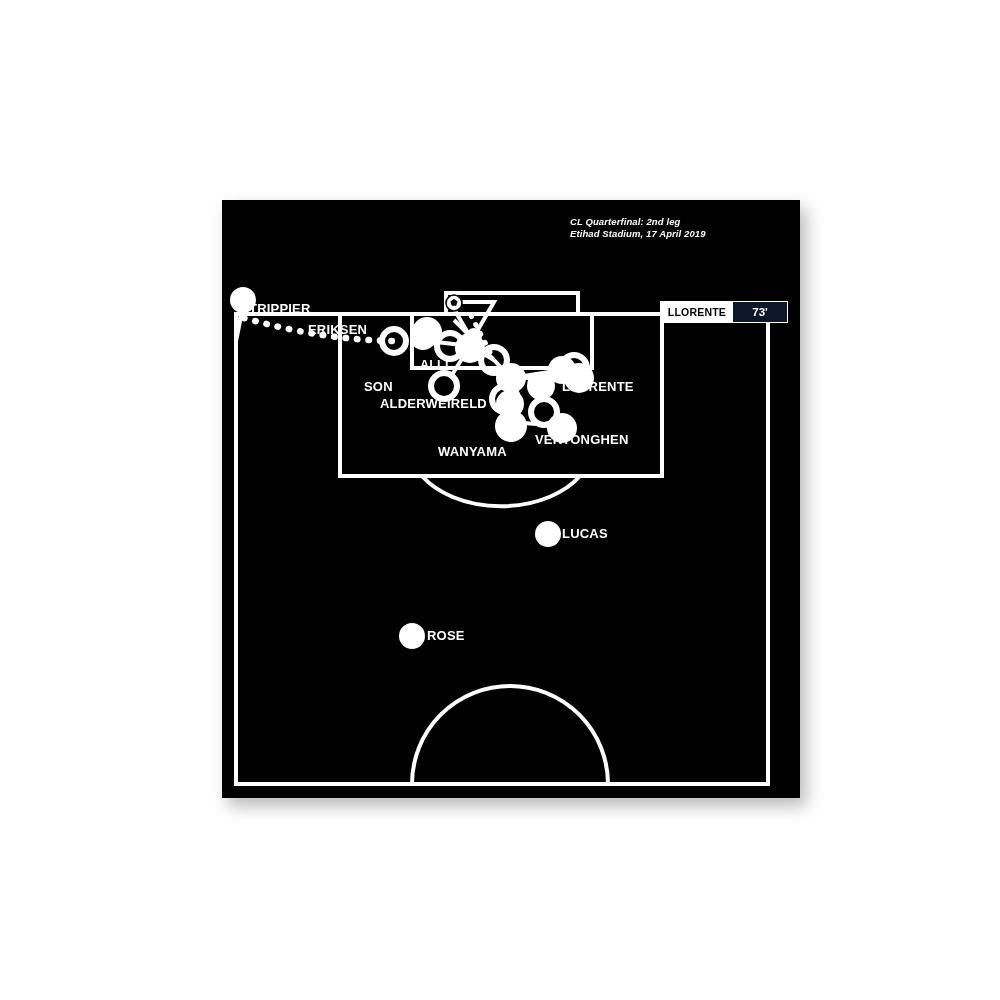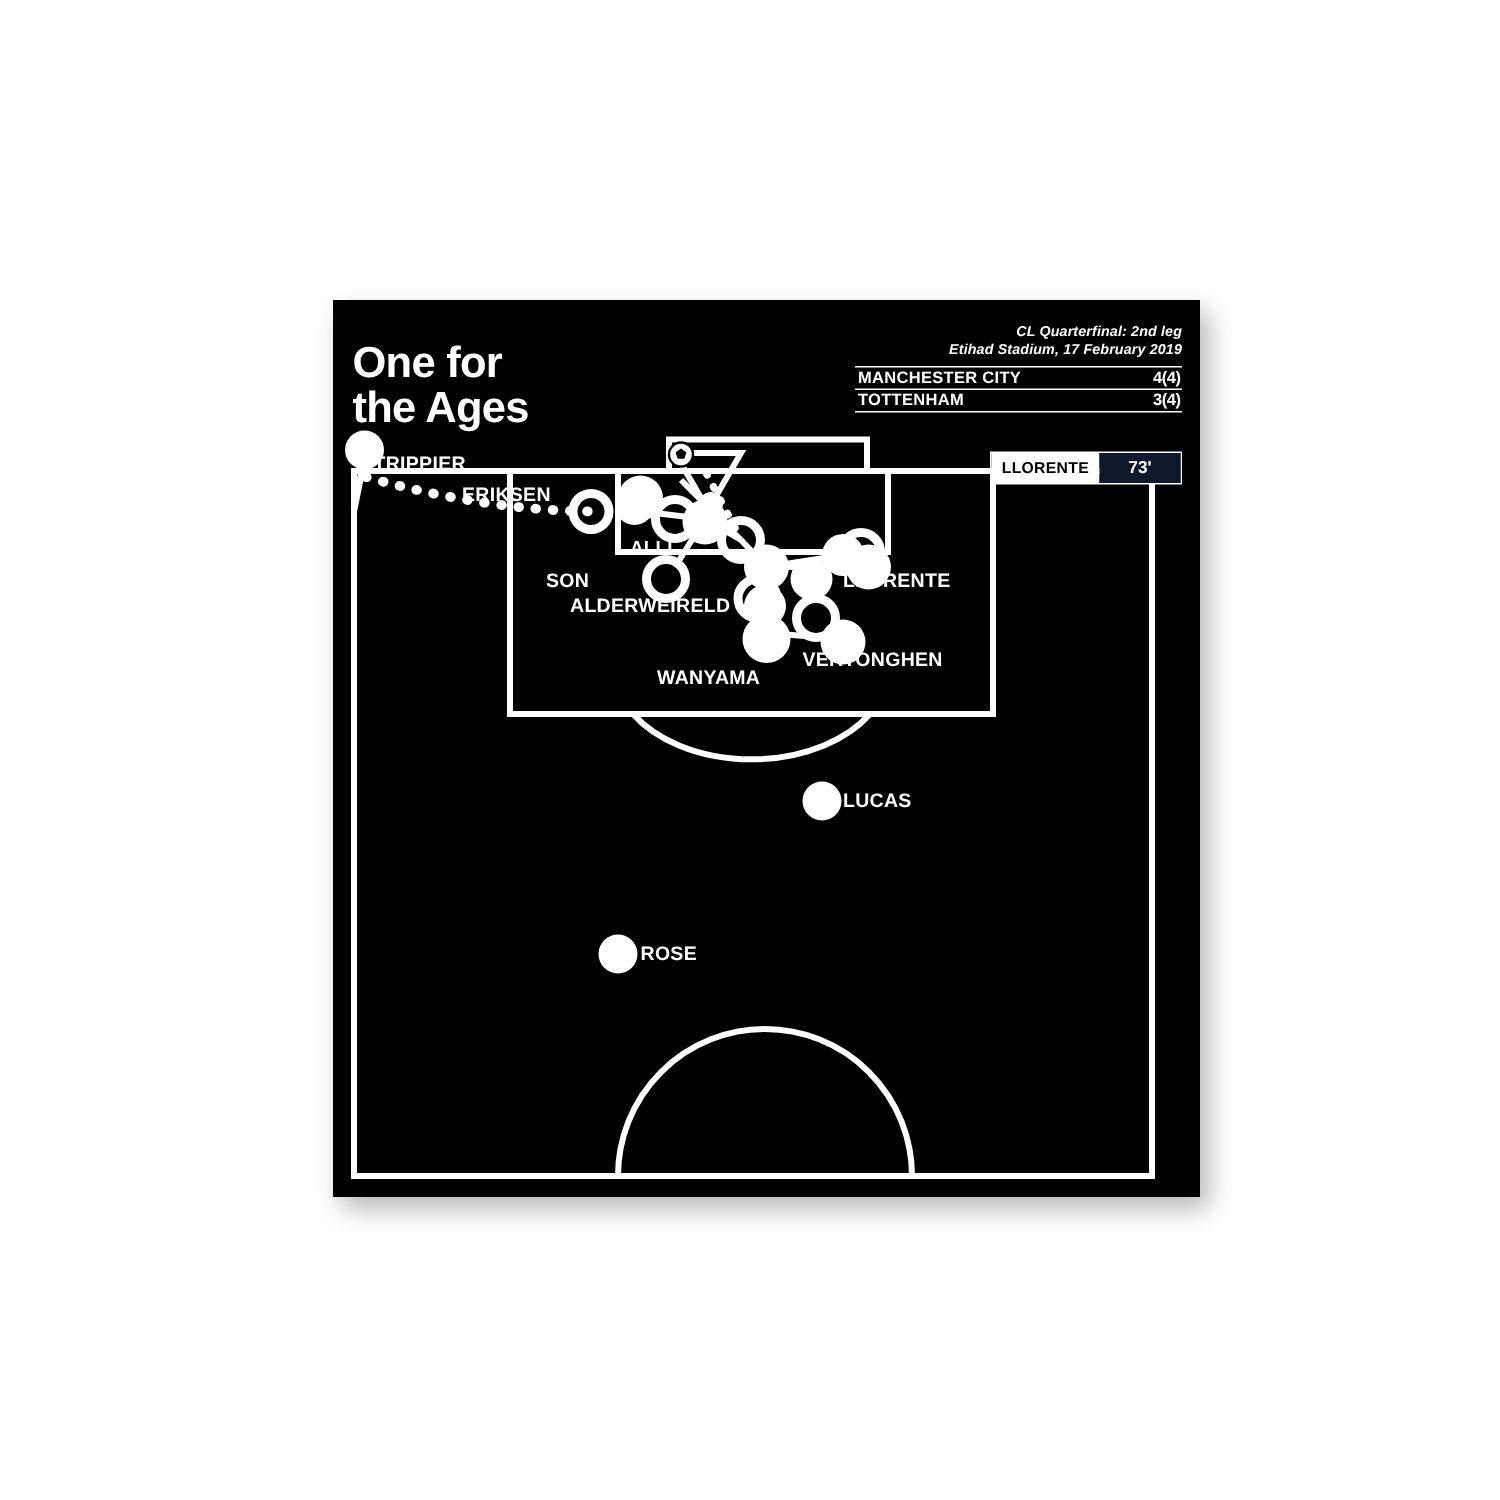--- a/index.html
+++ b/index.html
@@ -25,21 +25,21 @@
   
   #title{
     position:absolute;left:13px;top:28px;
     color:#fff;font-size:29px;font-weight:bold;line-height:1.03;
     letter-spacing:-0.5px;white-space:pre-line;
   }
 
   
   #meta{
     position:absolute;right:12px;top:16px;width:218px;
-    color:#fff;text-align:right;
+    color:#fff;text-align:left;
   }
   .meta-line{
     font-size:9.5px;font-style:italic;font-weight:bold;line-height:1.28;
     letter-spacing:.1px;
   }
   #scorebox{margin-top:4px;border-top:1.6px solid #fff;}
   .score-row{
     display:flex;justify-content:space-between;align-items:center;
     border-bottom:1.6px solid #fff;
     padding:1px 1px 1px 2px;
@@ -140,37 +140,25 @@
         <circle cx="289" cy="226" r="16"></circle>
         <circle cx="340" cy="228" r="15"></circle>
         <circle cx="357" cy="178" r="15"></circle>
         <circle cx="340" cy="170" r="14"></circle>
         <circle cx="326" cy="334" r="13"></circle>
         <circle cx="190" cy="436" r="13"></circle>
       </g>
 
     </svg>
 
-    <div id="title">One for
-the Ages</div>
 
     <div id="meta">
       <div class="meta-line">CL Quarterfinal: 2nd leg</div>
-      <div class="meta-line">Etihad Stadium, 17 February 2019</div>
+      <div class="meta-line">Etihad Stadium, 17 April 2019</div>
 
-      <div id="scorebox">
-        <div class="score-row">
-          <span class="score-team">MANCHESTER CITY</span>
-          <span class="score-val">4(4)</span>
-        </div>
-        <div class="score-row">
-          <span class="score-team">TOTTENHAM</span>
-          <span class="score-val">3(4)</span>
-        </div>
-      </div>
     </div>
 
     <div id="badge">
       <div id="badge-name">LLORENTE</div>
       <div id="badge-min">73'</div>
     </div>
 
     <div class="plabel" style="left:27px;top:101px;">TRIPPIER</div>
     <div class="plabel" style="left:86px;top:122px;">ERIKSEN</div>
     <div class="plabel" style="left:142px;top:179px;">SON</div>

